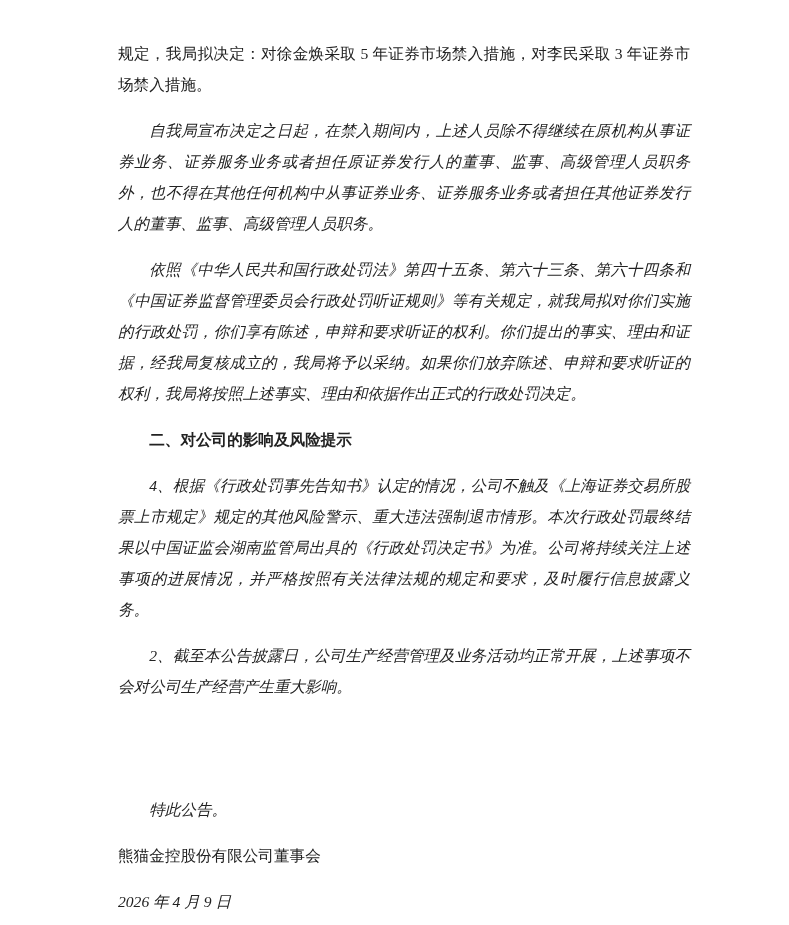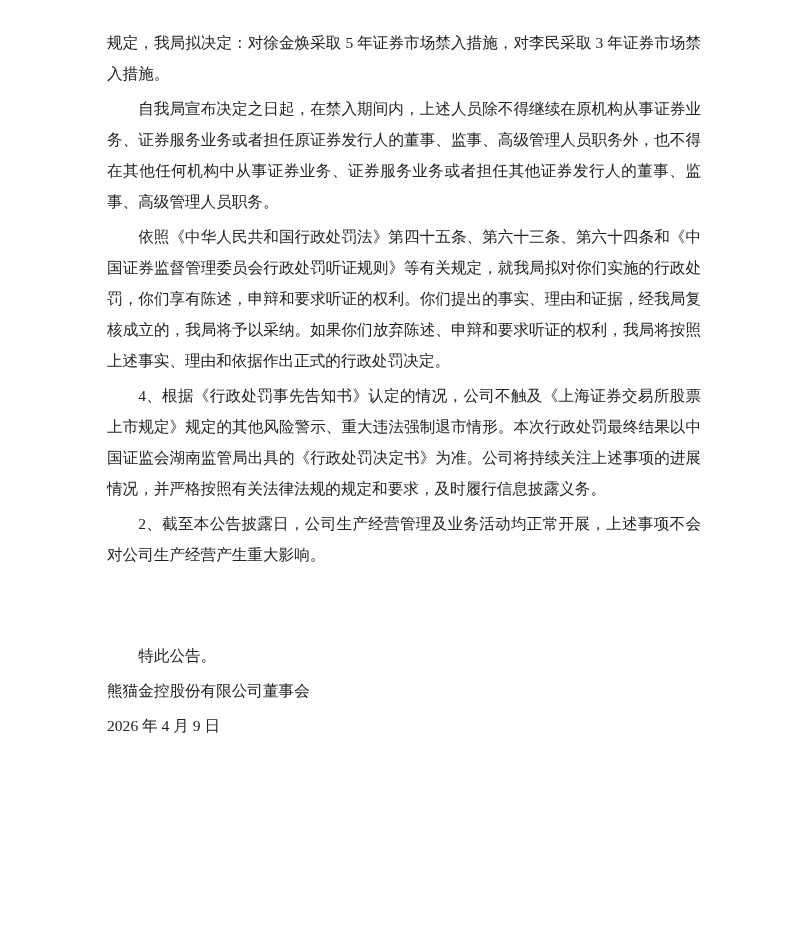--- a/index.html
+++ b/index.html
@@ -14,53 +14,56 @@
     box-sizing: border-box;
     background: #ffffff;
     padding: 23px 84px 0 103px;
     font-family: "Liberation Serif", "DejaVu Serif", serif;
     font-size: 15.6px;
     line-height: 31px;
     color: #222222;
     overflow: hidden;
   }
   .page p {
-    margin: 4px;
+    margin: 15px;
     padding: 0;
     text-align: justify;
   }
   .cont {
     text-indent: 0;
   }
   .indent {
     text-indent: 2em;
+    font-style: italic;
   }
   .heading {
     text-indent: 2em;
     font-weight: bold;
     text-align: left;
   }
   .blank {
     height: 31px;
   }
   .right {
     text-align: right;
     text-indent: 0;
   }
   .date-line {
     padding-right: 5px;
+    font-style: italic;
   }
 </style>
 </head>
 <body>
 
 <div class="page">
   <p class="cont">规定，我局拟决定：对徐金焕采取 5 年证券市场禁入措施，对李民采取 3 年证券市场禁入措施。</p>
   <p class="indent">自我局宣布决定之日起，在禁入期间内，上述人员除不得继续在原机构从事证券业务、证券服务业务或者担任原证券发行人的董事、监事、高级管理人员职务外，也不得在其他任何机构中从事证券业务、证券服务业务或者担任其他证券发行人的董事、监事、高级管理人员职务。</p>
   <p class="indent">依照《中华人民共和国行政处罚法》第四十五条、第六十三条、第六十四条和《中国证券监督管理委员会行政处罚听证规则》等有关规定，就我局拟对你们实施的行政处罚，你们享有陈述，申辩和要求听证的权利。你们提出的事实、理由和证据，经我局复核成立的，我局将予以采纳。如果你们放弃陈述、申辩和要求听证的权利，我局将按照上述事实、理由和依据作出正式的行政处罚决定。</p>
+  <p class="heading">二、对公司的影响及风险提示</p>
   <p class="indent">4、根据《行政处罚事先告知书》认定的情况，公司不触及《上海证券交易所股票上市规定》规定的其他风险警示、重大违法强制退市情形。本次行政处罚最终结果以中国证监会湖南监管局出具的《行政处罚决定书》为准。公司将持续关注上述事项的进展情况，并严格按照有关法律法规的规定和要求，及时履行信息披露义务。</p>
   <p class="indent">2、截至本公告披露日，公司生产经营管理及业务活动均正常开展，上述事项不会对公司生产经营产生重大影响。</p>
   <div class="blank"></div>
   <div class="blank"></div>
   <p class="indent">特此公告。</p>
   <p class="right">熊猫金控股份有限公司董事会</p>
   <p class="right date-line">2026 年 4 月 9 日</p>
 </div>
 
 </body></html>

